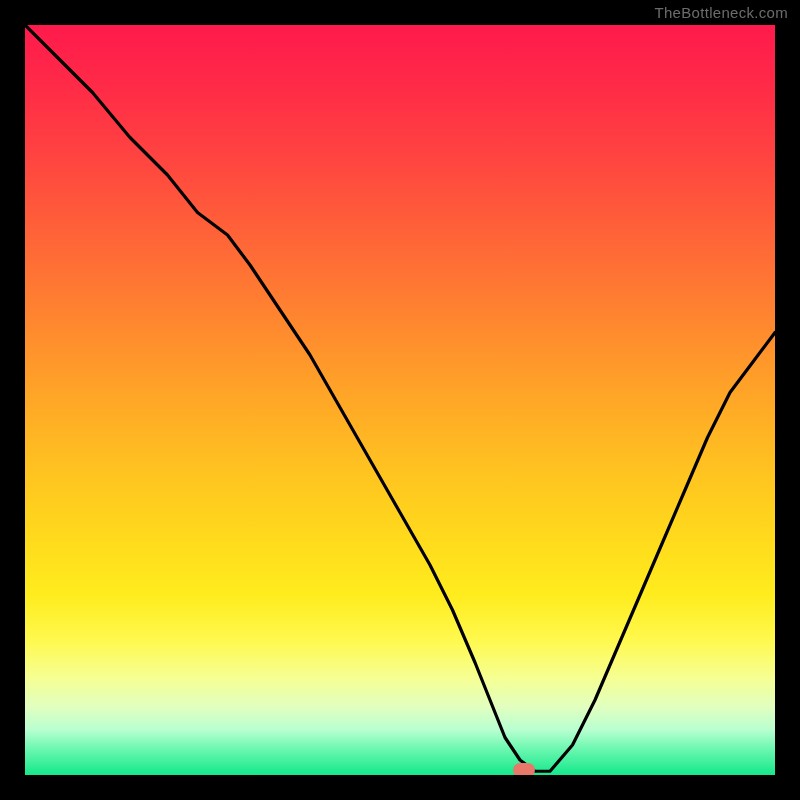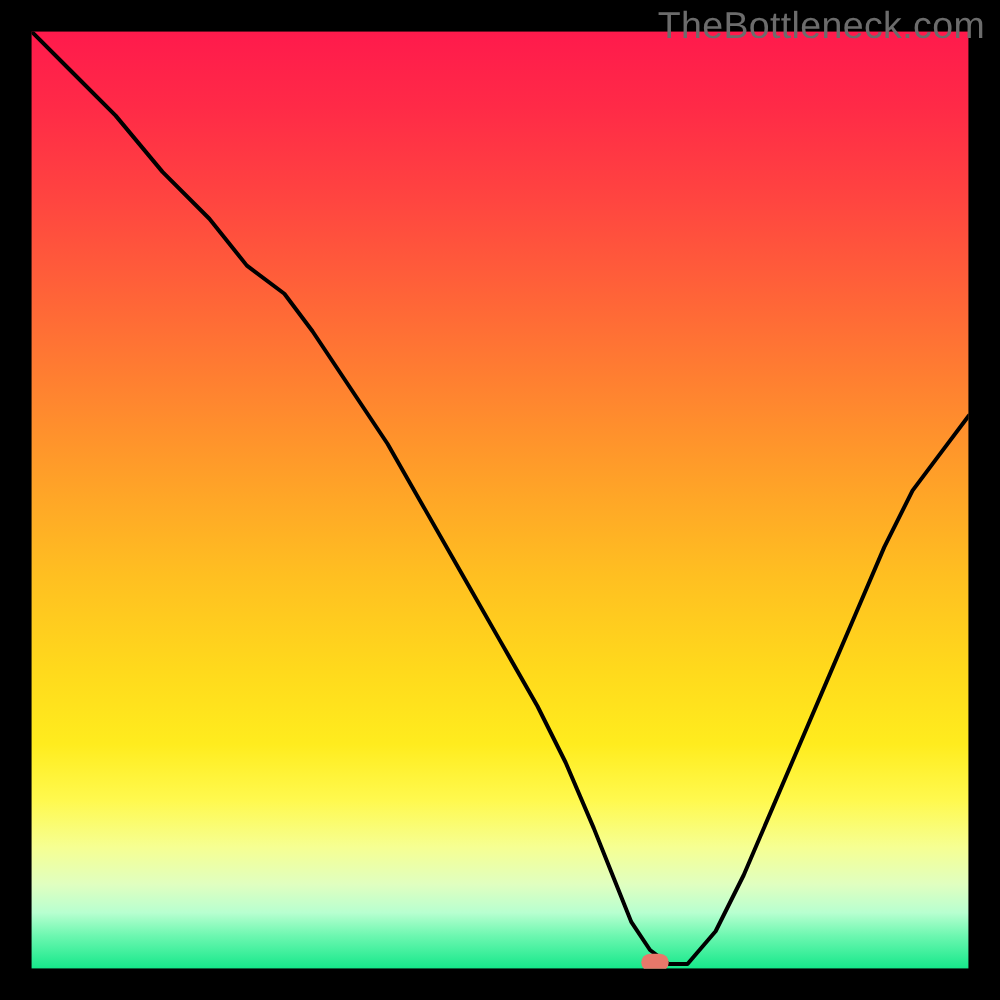--- a/index.html
+++ b/index.html
@@ -45,21 +45,21 @@
     background: #e8786a;
     border-radius: 7px;
     transform: translate(-50%, -50%);
   }
   .watermark {
     position: absolute;
     top: 4px;
     right: 12px;
     color: #6c6c6c;
     font-family: Arial, Helvetica, sans-serif;
-    font-size: 30px;
+    font-size: 15px;
     font-weight: 500;
     letter-spacing: 0.3px;
   }
 </style>
 </head>
 <body>
 
 <div class="chart-container">
 
   <div class="plot-area">

